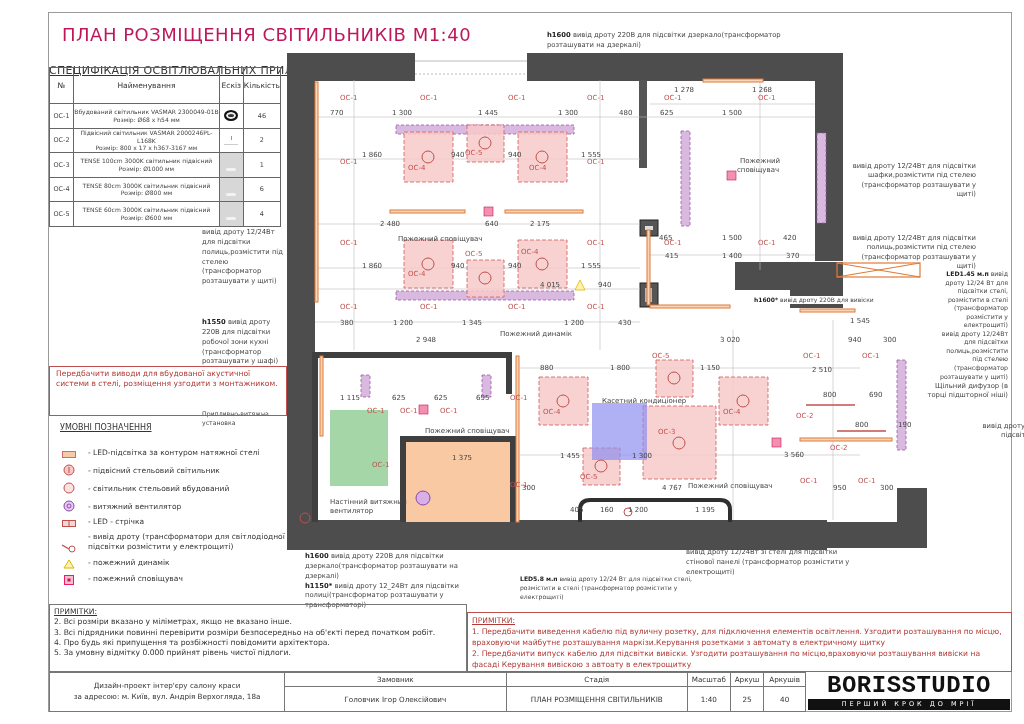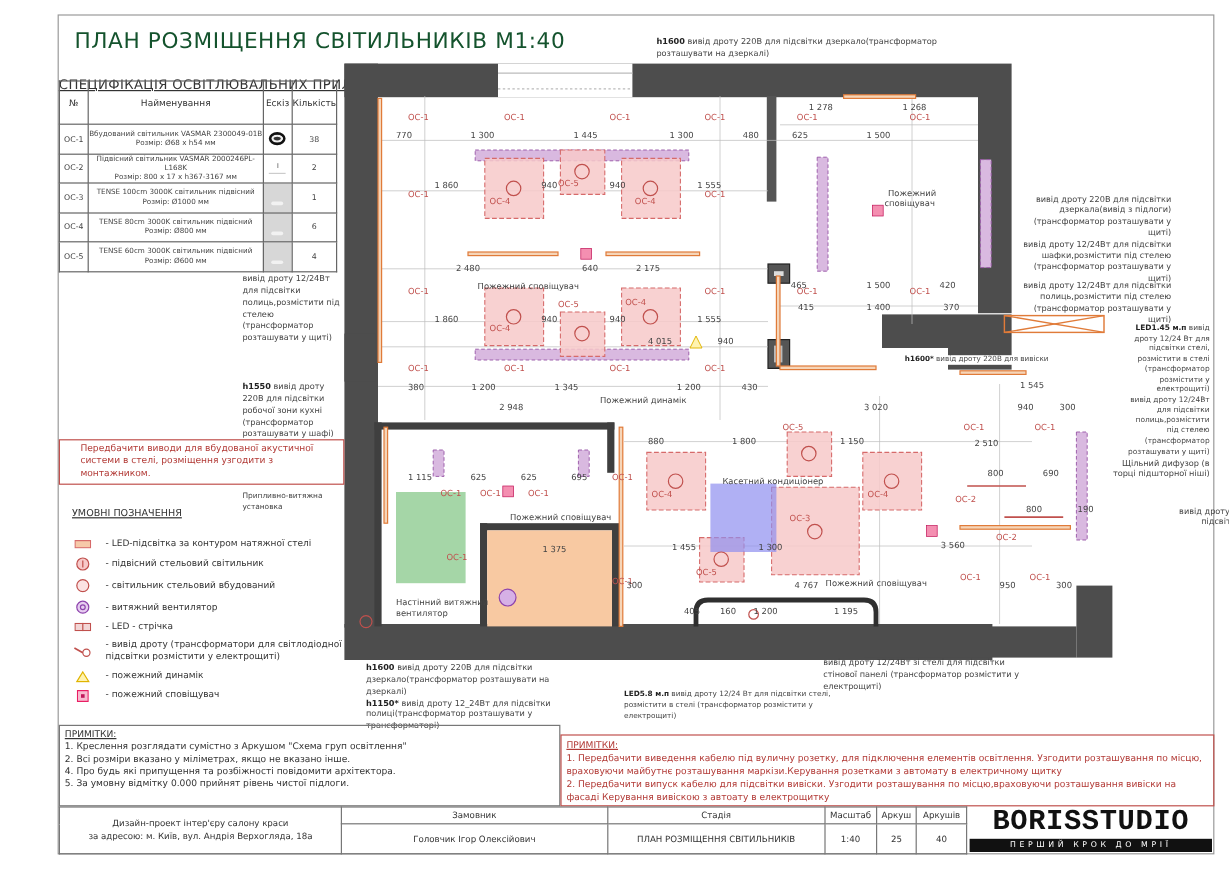--- a/index.html
+++ b/index.html
@@ -1,41 +1,41 @@
 <!DOCTYPE html>
 <html><head>
 <meta charset="utf-8">
 <style>
   * { box-sizing: border-box; margin: 0; padding: 0; }
   html, body { width: 1024px; height: 724px; background: #ffffff; overflow: hidden; }
   body { font-family: "DejaVu Sans", "Liberation Sans", sans-serif; color: #333; position: relative; }
 
   .sheet { position: absolute; left: 48px; top: 12px; width: 964px; height: 700px; border: 1px solid #9a9a9a; }
 
-  .title { position: absolute; left: 62px; top: 24px; font-size: 18px; letter-spacing: 0.5px; color: #14532d; }
+  .title { position: absolute; left: 62px; top: 24px; font-size: 18px; letter-spacing: 0.5px; color: #be185d; }
   .spec-caption { position: absolute; left: 49px; top: 64px; font-size: 11px; text-decoration: underline; color: #333; letter-spacing: 0.3px; }
 
   table.spec { position: absolute; left: 49px; top: 67px; width: 232px; border-collapse: collapse; font-size: 6px; }
   table.spec th, table.spec td { border: 1px solid #666; text-align: center; vertical-align: middle; }
   table.spec th { font-weight: normal; font-size: 7.5px; height: 36px; color: #333; }
   table.spec td { height: 24.5px; color: #444; line-height: 1.25; }
   table.spec td.no { width: 24px; font-size: 6.5px; }
   table.spec td.sketch { width: 24px; background: #d7d7d7; }
   table.spec td.qty { width: 36px; font-size: 6.5px; }
   .sketch-round { width: 14px; height: 11px; border-radius: 50%; background: #333; margin: auto; border: 2px solid #111; box-shadow: inset 0 0 0 2px #eee; }
   .sketch-pend { width: 10px; height: 3px; background: #f2f2f2; margin: 10px auto 0; border-radius: 2px; }
 
   .note-block { position: absolute; font-size: 6.8px; line-height: 1.45; color: #444; }
   .note-block b { font-weight: bold; color: #222; }
 
-  .red-note { position: absolute; left: 49px; top: 366px; width: 238px; height: 38px; border: 1px solid #c0504d; color: #b23a36; font-size: 7.6px; line-height: 1.35; padding: 2px 17px; }
+  .red-note { position: absolute; left: 49px; top: 366px; width: 238px; height: 50px; border: 1px solid #c0504d; color: #b23a36; font-size: 7.6px; line-height: 1.35; padding: 2px 6px; }
 
   .legend { position: absolute; left: 60px; top: 423px; width: 230px; }
   .legend-title { font-size: 8px; text-decoration: underline; color: #333; margin-bottom: 16px; }
-  .legend-item { display: flex; align-items: center; font-size: 7.5px; color: #333; margin-bottom: 5px; line-height: 1.35; }
+  .legend-item { display: flex; align-items: flex-end; font-size: 7.5px; color: #333; margin-bottom: 5px; line-height: 1.35; }
   .legend-item .sym { width: 18px; flex: 0 0 18px; display: flex; justify-content: center; margin-right: 10px; padding-top: 1px; }
 
   .notes-left { position: absolute; left: 49px; top: 604px; width: 418px; height: 68px; border: 1px solid #777; padding: 2px 4px; font-size: 7.6px; line-height: 1.35; color: #333; }
   .notes-left .h { text-decoration: underline; }
   .notes-right { position: absolute; left: 467px; top: 612px; width: 545px; height: 60px; border: 1px solid #c0504d; padding: 2px 4px; font-size: 7.6px; line-height: 1.45; color: #b23a36; }
   .notes-right .h { text-decoration: underline; }
 
   table.stamp { position: absolute; left: 49px; top: 672px; width: 757px; height: 40px; border-collapse: collapse; font-size: 7.2px; color: #333; }
   table.stamp td { border: 1px solid #777; text-align: center; vertical-align: middle; }
   .logo { position: absolute; left: 808px; top: 674px; width: 202px; height: 36px; }
@@ -66,21 +66,21 @@
   </tr>
   <tr>
     <td class="no">ОС-1</td>
     <td>
           <div>Вбудований світильник VASMAR 2300049-01B</div>
           <div>Розмір: Ø68 x h54 мм</div>
         </td>
     <td class="sketch" style="background:#fff">
           <div class="sketch-round"></div>
         </td>
-    <td class="qty">38</td>
+    <td class="qty">46</td>
   </tr>
   <tr>
     <td class="no">ОС-2</td>
     <td>
           <div>Підвісний світильник VASMAR 2000246PL-L168K</div>
           <div>Розмір: 800 x 17 x h367-3167 мм</div>
         </td>
     <td class="sketch" style="background:#fff">
           <div style="width:1px;height:4px;background:#999;margin:0 auto 4px"></div>
           <div style="width:14px;height:1px;background:#ccc;margin:auto"></div>
@@ -374,21 +374,20 @@
   </g>
 
   <rect x="755" y="296" width="100" height="8" fill="#fff"></rect>
 </svg>
 
 <div class="note-block" style="left:547px;top:31px;width:260px;">
   <b>h1600</b> <span>вивід дроту 220В для підсвітки дзеркало(трансформатор розташувати на дзеркалі)</span>
 </div>
 
 <div class="side-note" style="left:848px;top:162px;width:128px;">
-  <div>вивід дроту 220В для підсвітки дзеркала(вивід з підлоги) (трансформатор розташувати у щиті)</div>
   <div>вивід дроту 12/24Вт для підсвітки шафки,розмістити під стелею (трансформатор розташувати у щиті)</div>
 </div>
 <div class="side-note" style="left:848px;top:234px;width:128px;">
   <div>вивід дроту 12/24Вт для підсвітки полиць,розмістити під стелею (трансформатор розташувати у щиті)</div>
 </div>
 <div class="side-note" style="left:935px;top:270px;width:73px;font-size:6.2px;">
   <b>LED1.45 м.п</b> <span>вивід дроту 12/24 Вт для підсвітки стелі, розмістити в стелі (трансформатор розмістити у електрощиті)</span>
   <div>вивід дроту 12/24Вт для підсвітки полиць,розмістити під стелею (трансформатор розташувати у щиті)</div>
 </div>
 <div class="side-note" style="left:925px;top:382px;width:83px;">
@@ -492,22 +491,22 @@
           <rect x="0.5" y="0.5" width="9" height="9" fill="#f8bbd0" stroke="#e91e63"></rect>
           <rect x="3.5" y="3.5" width="3" height="3" fill="#c2185b"></rect>
         </svg>
       </span>
     <span>- пожежний сповіщувач</span>
   </div>
 </div>
 
 <div class="notes-left">
   <div class="h">ПРИМІТКИ:</div>
-  <div>1. Креслення розглядати сумістно з Аркушом "Схема груп освітлення"</div>
   <div>2. Всі розміри вказано у міліметрах, якщо не вказано інше.</div>
+  <div>3. Всі підрядники повинні перевірити розміри безпосередньо на об'єкті перед початком робіт.</div>
   <div>4. Про будь які припущення та розбіжності повідомити архітектора.</div>
   <div>5. За умовну відмітку 0.000 прийнят рівень чистої підлоги.</div>
 </div>
 <div class="notes-right">
   <div class="h">ПРИМІТКИ:</div>
   <div>1. Передбачити виведення кабелю під вуличну розетку, для підключення елементів освітлення. Узгодити розташування по місцю, враховуючи майбутнє розташування маркізи.Керування розетками з автомату в електричному щитку</div>
   <div>2. Передбачити випуск кабелю для підсвітки вивіски. Узгодити розташування по місцю,враховуючи розташування вивіски на фасаді Керування вивіскою з автоату в електрощитку</div>
 </div>
 
 <table class="stamp">

